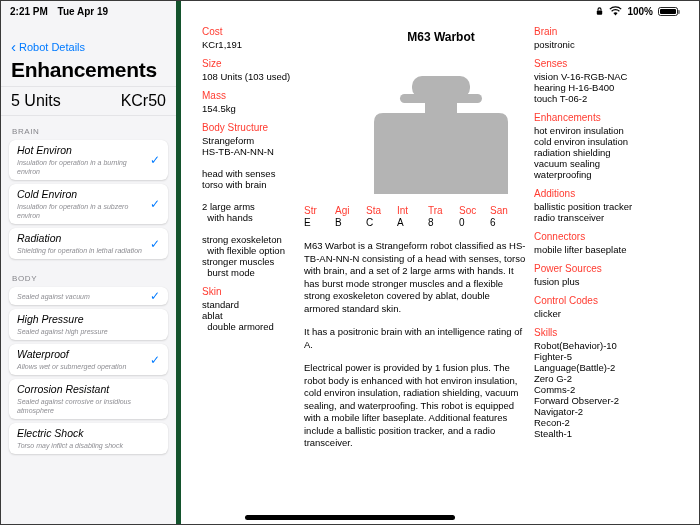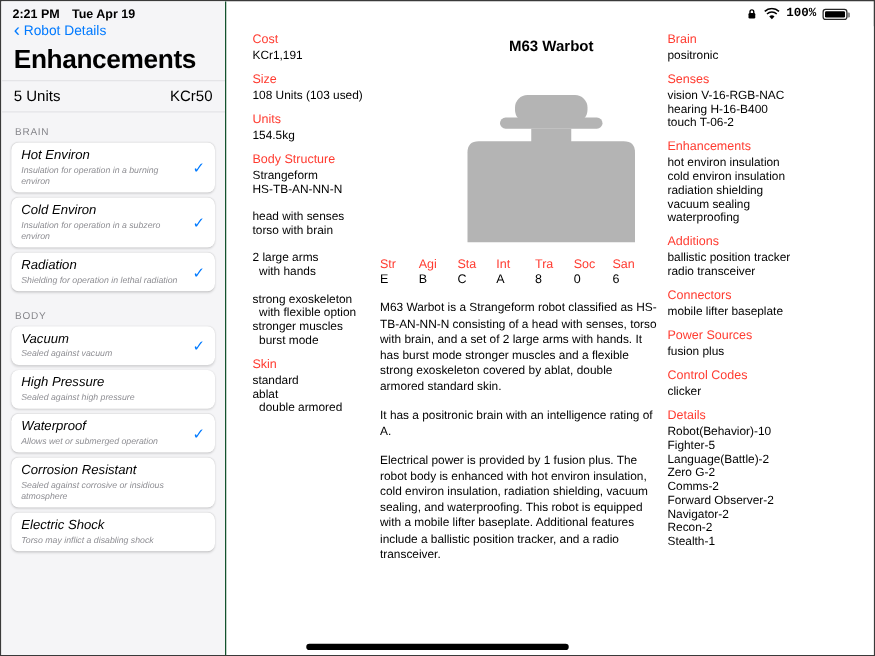--- a/index.html
+++ b/index.html
@@ -10,37 +10,37 @@
   }
   .screen { position:relative; width:700px; height:525px; background:#fff; border:1px solid #3a3a3a; overflow:hidden; }
 
   
   .status-bar {
     position:absolute; top:0; left:0; right:12px; height:20px; z-index:5;
     display:flex; justify-content:space-between; align-items:center;
     padding:0 9px; font-size:10px; font-weight:600;
   }
   .sb-left span { margin-right:7px; }
-  .sb-right { display:flex; align-items:center; gap:5px;font-family:Liberation Mono, monospace; }
+  .sb-right { display:flex; align-items:center; gap:5px; }
   .sb-icon { display:inline-flex; align-items:center; }
   .battery { position:relative; width:20px; height:9px; border:1px solid rgba(0,0,0,.85); border-radius:2.5px; padding:1px; display:inline-block; }
   .battery-fill { display:block; height:100%; width:100%; background:#000; border-radius:1px; }
   .battery:after { content:''; position:absolute; right:-3px; top:2px; width:2px; height:4px; background:rgba(0,0,0,.45); border-radius:0 1px 1px 0; }
 
   
   .sidebar {
     position:absolute; top:0; left:0; bottom:0; width:180px;
-    background:#f5f5f7; border-right:1px solid #14532d; padding-top:14px;
+    background:#f5f5f7; border-right:5px solid #14532d; padding-top:36px;
   }
   .back-row { color:#007aff; font-size:11px; padding:4px 10px 2px; cursor:default; }
   .back-row .chev { font-size:15px; line-height:10px; margin-right:3px; vertical-align:-1px; }
   .sidebar h1 { font-size:21px; font-weight:700; padding:3px 10px 4px; letter-spacing:-.3px; }
   .desc { font-size:7.5px; line-height:1.35; color:#111; padding:0 10px 6px; }
   .units-row {
-    display:flex; justify-content:space-between; font-size:12px;
+    display:flex; justify-content:space-between; font-size:16px;
     padding:5px 10px; border-top:1px solid #e4e4e7; border-bottom:1px solid #e4e4e7;
   }
   .section-header { font-size:8px; color:#86868b; letter-spacing:.6px; padding:11px 11px 4px; }
   .cards { padding:0 8px; }
   .card {
     position:relative; background:#fff; border-radius:6px;
     box-shadow:0 1px 2px rgba(0,0,0,.13), 0 0 1px rgba(0,0,0,.1);
     padding:4px 24px 4px 8px; margin-bottom:4px;font-style:italic;
   }
   .card-title { font-size:10.5px; line-height:13px; }
@@ -131,21 +131,20 @@
       <div class="card">
         <div class="card-title">Radiation</div>
         <div class="card-sub">Shielding for operation in lethal radiation</div>
         <div class="check">✓</div>
       </div>
     </div>
 
     <div class="section-header">BODY</div>
     <div class="cards">
       <div class="card">
-        <div class="card-title">Vacuum</div>
         <div class="card-sub">Sealed against vacuum</div>
         <div class="check">✓</div>
       </div>
       <div class="card">
         <div class="card-title">High Pressure</div>
         <div class="card-sub">Sealed against high pressure</div>
         <div class="check"></div>
       </div>
       <div class="card">
         <div class="card-title">Waterproof</div>
@@ -173,21 +172,21 @@
     <div class="specs-col">
       <div class="block">
         <div class="red-label">Cost</div>
         <div class="block-value">KCr1,191</div>
       </div>
       <div class="block">
         <div class="red-label">Size</div>
         <div class="block-value">108 Units (103 used)</div>
       </div>
       <div class="block">
-        <div class="red-label">Units</div>
+        <div class="red-label">Mass</div>
         <div class="block-value">154.5kg</div>
       </div>
       <div class="block">
         <div class="red-label">Body Structure</div>
         <div class="block-value">Strangeform
 HS-TB-AN-NN-N
 
 head with senses
 torso with brain
 
@@ -286,21 +285,21 @@
       </div>
       <div class="block">
         <div class="red-label">Power Sources</div>
         <div class="block-value">fusion plus</div>
       </div>
       <div class="block">
         <div class="red-label">Control Codes</div>
         <div class="block-value">clicker</div>
       </div>
       <div class="block">
-        <div class="red-label">Details</div>
+        <div class="red-label">Skills</div>
         <div class="block-value">Robot(Behavior)-10
 Fighter-5
 Language(Battle)-2
 Zero G-2
 Comms-2
 Forward Observer-2
 Navigator-2
 Recon-2
 Stealth-1</div>
       </div>

